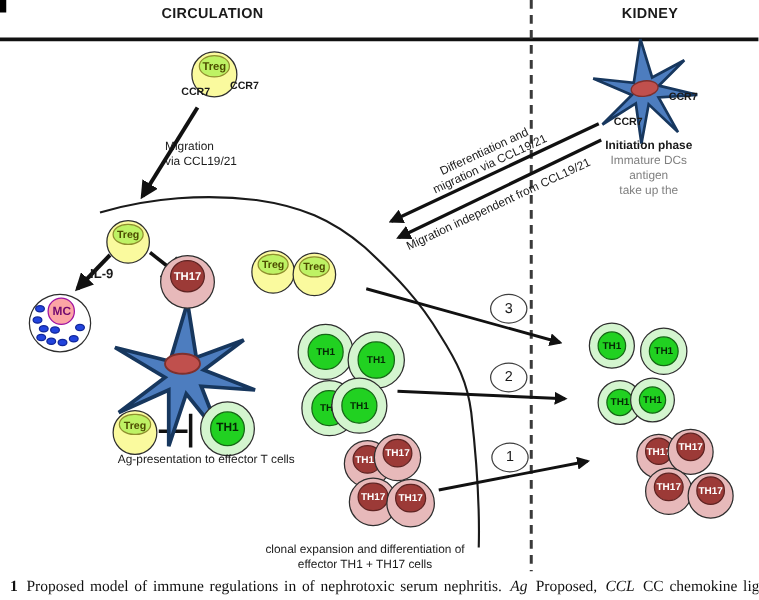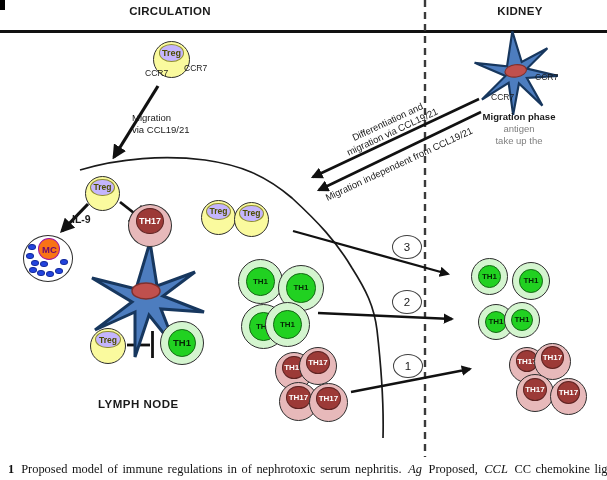--- a/index.html
+++ b/index.html
@@ -5,41 +5,41 @@
   *{box-sizing:border-box}
   html,body{margin:0;padding:0;background:#fff}
   #fig{position:relative;width:607px;height:480px;background:#fff;overflow:hidden;
        font-family:"Liberation Sans",sans-serif;color:#1a1a1a}
   svg{position:absolute;left:0;top:0}
   .hdr{position:absolute;font-weight:bold;font-size:11.5px;text-align:center;letter-spacing:.3px}
   .lbl{position:absolute;font-size:9.5px;line-height:1.28}
   .ctr{text-align:center}
   .b{font-weight:bold}
   .gray{color:#7f7f7f}
-  .sm{font-size:8.5px;font-weight:normal}
+  .sm{font-size:8.5px;font-weight:bold}
   .rot{position:absolute;transform:translate(-50%,-50%) rotate(-25deg);
        white-space:nowrap;text-align:center;font-size:9.5px;line-height:1.2}
   .rot span{display:block}
   .cell{position:absolute;border-radius:50%;border:1.5px solid #2e2e2e}
   .nuc{position:absolute;border-radius:50%;display:flex;align-items:center;justify-content:center;
        font-weight:bold;white-space:nowrap}
   .treg{background:#fafa9e}
-  .treg .nuc{top:5%;left:13%;width:74%;height:52%;background:#c4b5fd;border:1.2px solid #8f8f2e;
+  .treg .nuc{top:5%;left:13%;width:74%;height:52%;background:#bef264;border:1.2px solid #8f8f2e;
        color:#4d4d00;font-size:8.5px}
   .treg.lg .nuc{font-size:9px}
   .th17{background:#e7b9ba}
   .th17 .nuc{top:7%;left:17%;width:66%;height:64%;background:#9c3a37;border:1.2px solid #5e2322;
        color:#fff;font-size:8px}
   .th17.lg .nuc{font-size:9px}
   .th1{background:#d4f5cf}
   .th1 .nuc{top:17%;left:17%;width:66%;height:66%;background:#21d121;border:1.2px solid #156815;
        color:#052805;font-size:8px}
   .th1.lg .nuc{font-size:9.5px}
   .mc{background:#ffffff}
-  .mc .nuc{top:5%;left:30%;width:46%;height:48%;background:#f97316;border:1.2px solid #a012a0;
+  .mc .nuc{top:5%;left:30%;width:46%;height:48%;background:#fca5a5;border:1.2px solid #a012a0;
        color:#70076e;font-size:9.5px}
   .gran{position:absolute;width:8px;height:6px;border-radius:50%;background:#2244dd;border:1px solid #11279a}
   .step{position:absolute;width:30px;height:24px;border-radius:50%;background:#fff;
        border:1.4px solid #3f3f3f;display:flex;align-items:center;justify-content:center;font-size:11.5px}
   .caption{position:absolute;left:0;top:460px;width:607px;height:20px;padding-left:8px;
        font-family:"Liberation Serif",serif;font-size:12.4px;line-height:19px;
        white-space:nowrap;overflow:hidden;color:#111;word-spacing:1.5px}
   .caption b{margin-right:7px}
   .caption i{margin:0 2px}
   .corner{position:absolute;left:0;top:0;width:5px;height:10px;background:#000}
@@ -150,21 +150,21 @@
   <div class="cell treg" style="left:90px;top:328px;width:36px;height:36px">
     <div class="nuc">
         <span>Treg</span>
       </div>
   </div>
   <div class="cell th1 lg" style="left:160px;top:321px;width:44px;height:44px">
     <div class="nuc">
         <span>TH1</span>
       </div>
   </div>
-  <div class="lbl b" style="left:98px;top:397px;font-size:11.5px;letter-spacing:.5px">LYMPH NODE</div>
+  <div class="lbl ctr" style="left:83px;top:362px;width:164px">Ag-presentation to effector T cells</div>
 
   <div class="cell th1" style="left:238px;top:259px;width:45px;height:45px">
     <div class="nuc">
         <span>TH1</span>
       </div>
   </div>
   <div class="cell th1" style="left:278px;top:265px;width:46px;height:46px">
     <div class="nuc">
         <span>TH1</span>
       </div>
@@ -192,34 +192,39 @@
   </div>
   <div class="cell th17" style="left:279px;top:382px;width:39px;height:39px">
     <div class="nuc">
         <span>TH17</span>
       </div>
   </div>
   <div class="cell th17" style="left:309px;top:383px;width:39px;height:39px">
     <div class="nuc">
         <span>TH17</span>
       </div>
+  </div>
+  <div class="lbl ctr" style="left:200px;top:434px;width:184px">
+    <span style="display:block">clonal expansion and differentiation of</span>
+    <span style="display:block">effector TH1 + TH17 cells</span>
   </div>
 
   <div class="rot" style="left:390px;top:127px">
     <span>Differentiation and</span>
     <span>migration via CCL19/21</span>
   </div>
   <div class="rot" style="left:399px;top:164px">
     <span>Migration independent from CCL19/21</span>
   </div>
 
   <div class="lbl sm" style="left:535px;top:72px">CCR7</div>
   <div class="lbl sm" style="left:491px;top:92px">CCR7</div>
   <div class="lbl ctr" style="left:467px;top:111px;width:104px">
-    <span class="b" style="display:block">Migration phase</span>
+    <span class="b" style="display:block">Initiation phase</span>
+    <span class="gray" style="display:block">Immature DCs</span>
     <span class="gray" style="display:block">antigen</span>
     <span class="gray" style="display:block">take up the</span>
   </div>
 
   <div class="step" style="left:392px;top:235px">
       <span>3</span>
     </div>
   <div class="step" style="left:392px;top:290px">
       <span>2</span>
     </div>

